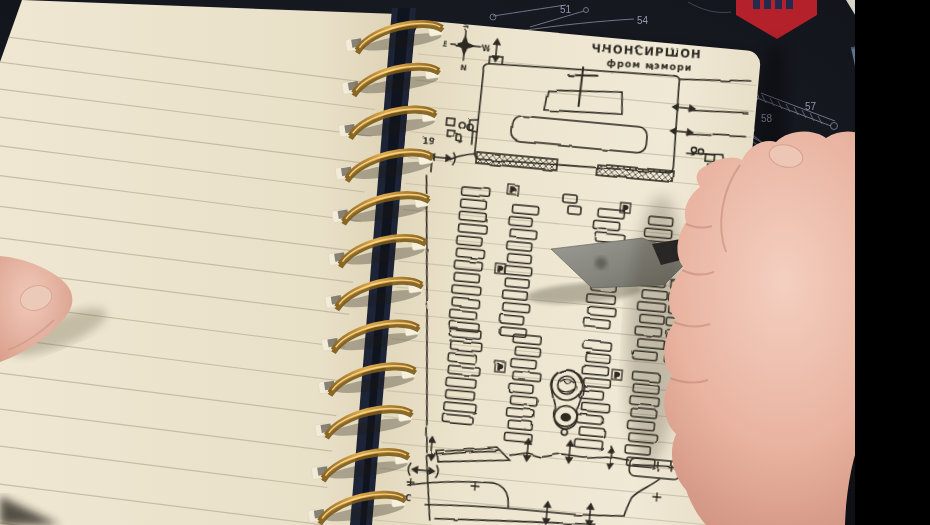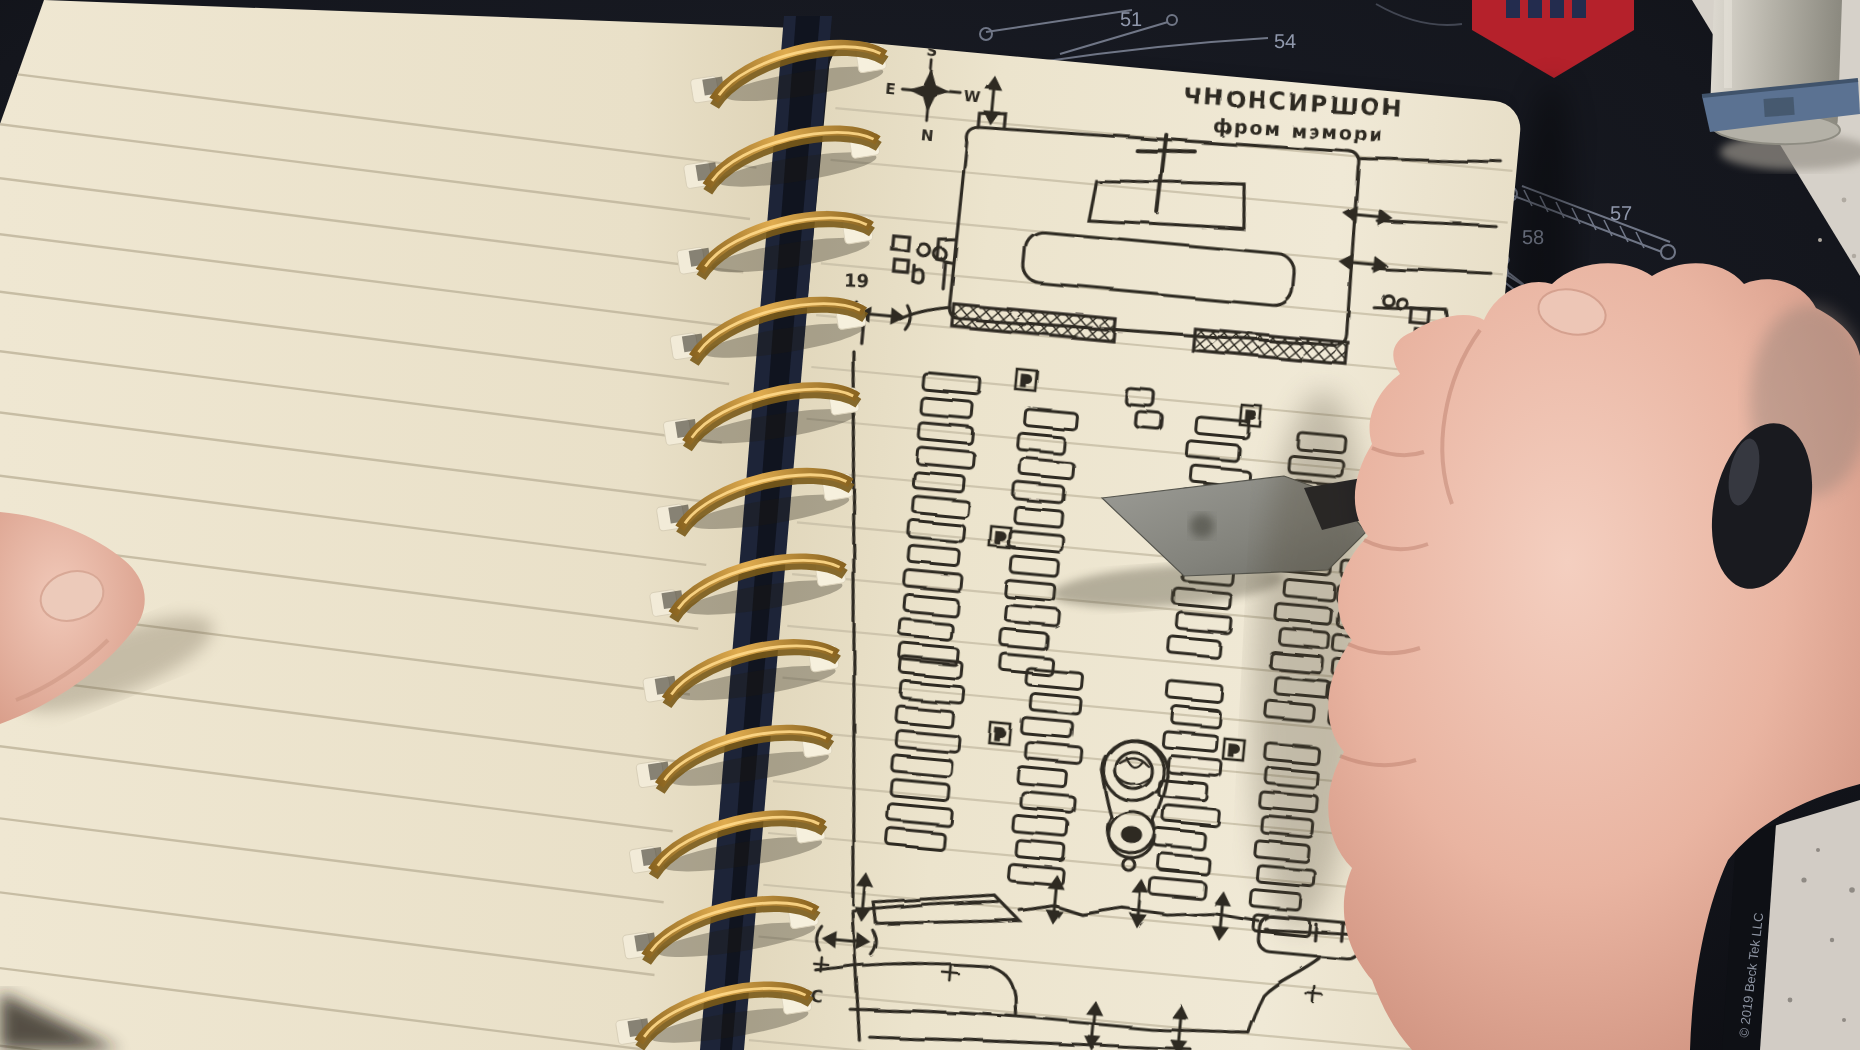--- a/index.html
+++ b/index.html
@@ -1,16 +1,16 @@
 <!DOCTYPE html>
 <html><head>
 <meta charset="utf-8">
 <style>
   html,body{margin:0;padding:0;background:#000;}
-  .scene{position:relative;width:930px;height:525px;overflow:hidden;background:#14161d;
+  .scene{position:relative;width:855px;height:525px;overflow:hidden;background:#14161d;
          font-family:"DejaVu Sans","Liberation Sans",sans-serif;}
   svg{position:absolute;left:0;top:0;}
   text{user-select:none;}
   .hand-text{font-family:"DejaVu Sans",sans-serif;font-weight:bold;fill:#2e2a24;}
   .mat-text{font-family:"Liberation Sans",sans-serif;fill:#8f97ab;}
 </style>
 </head>
 <body>
 
 <div class="scene">

